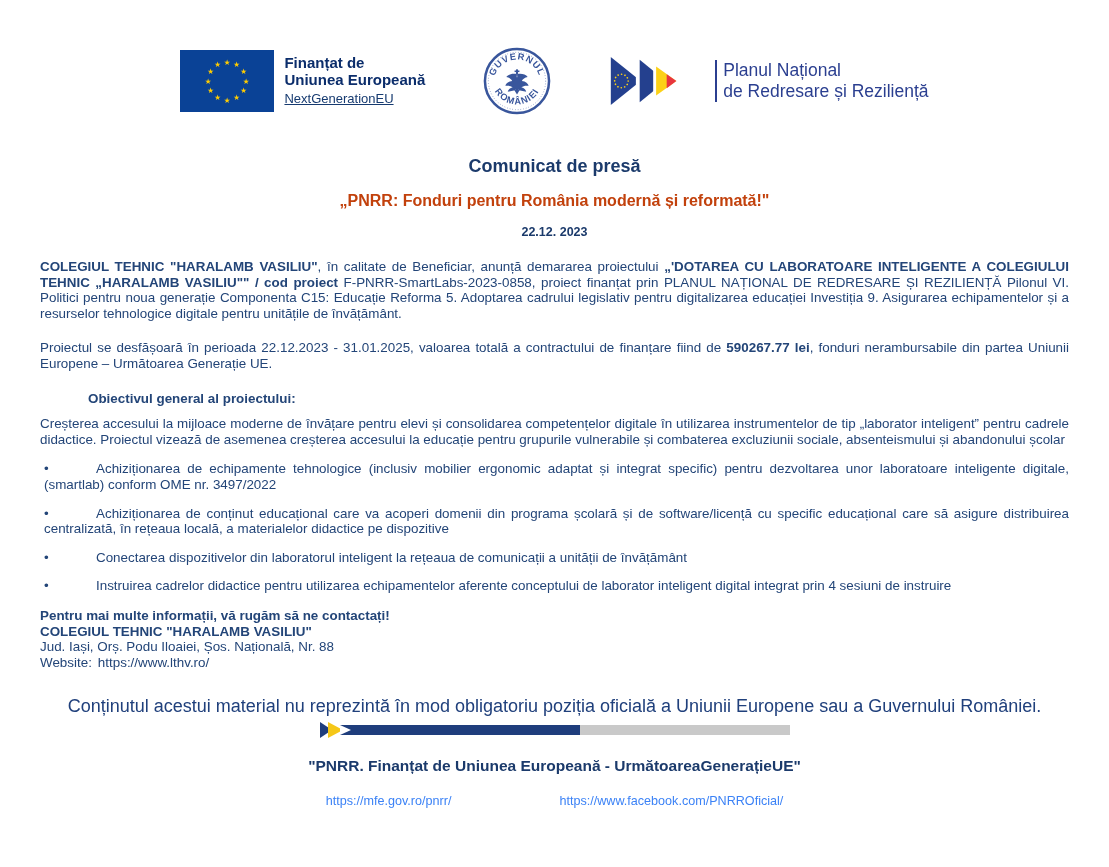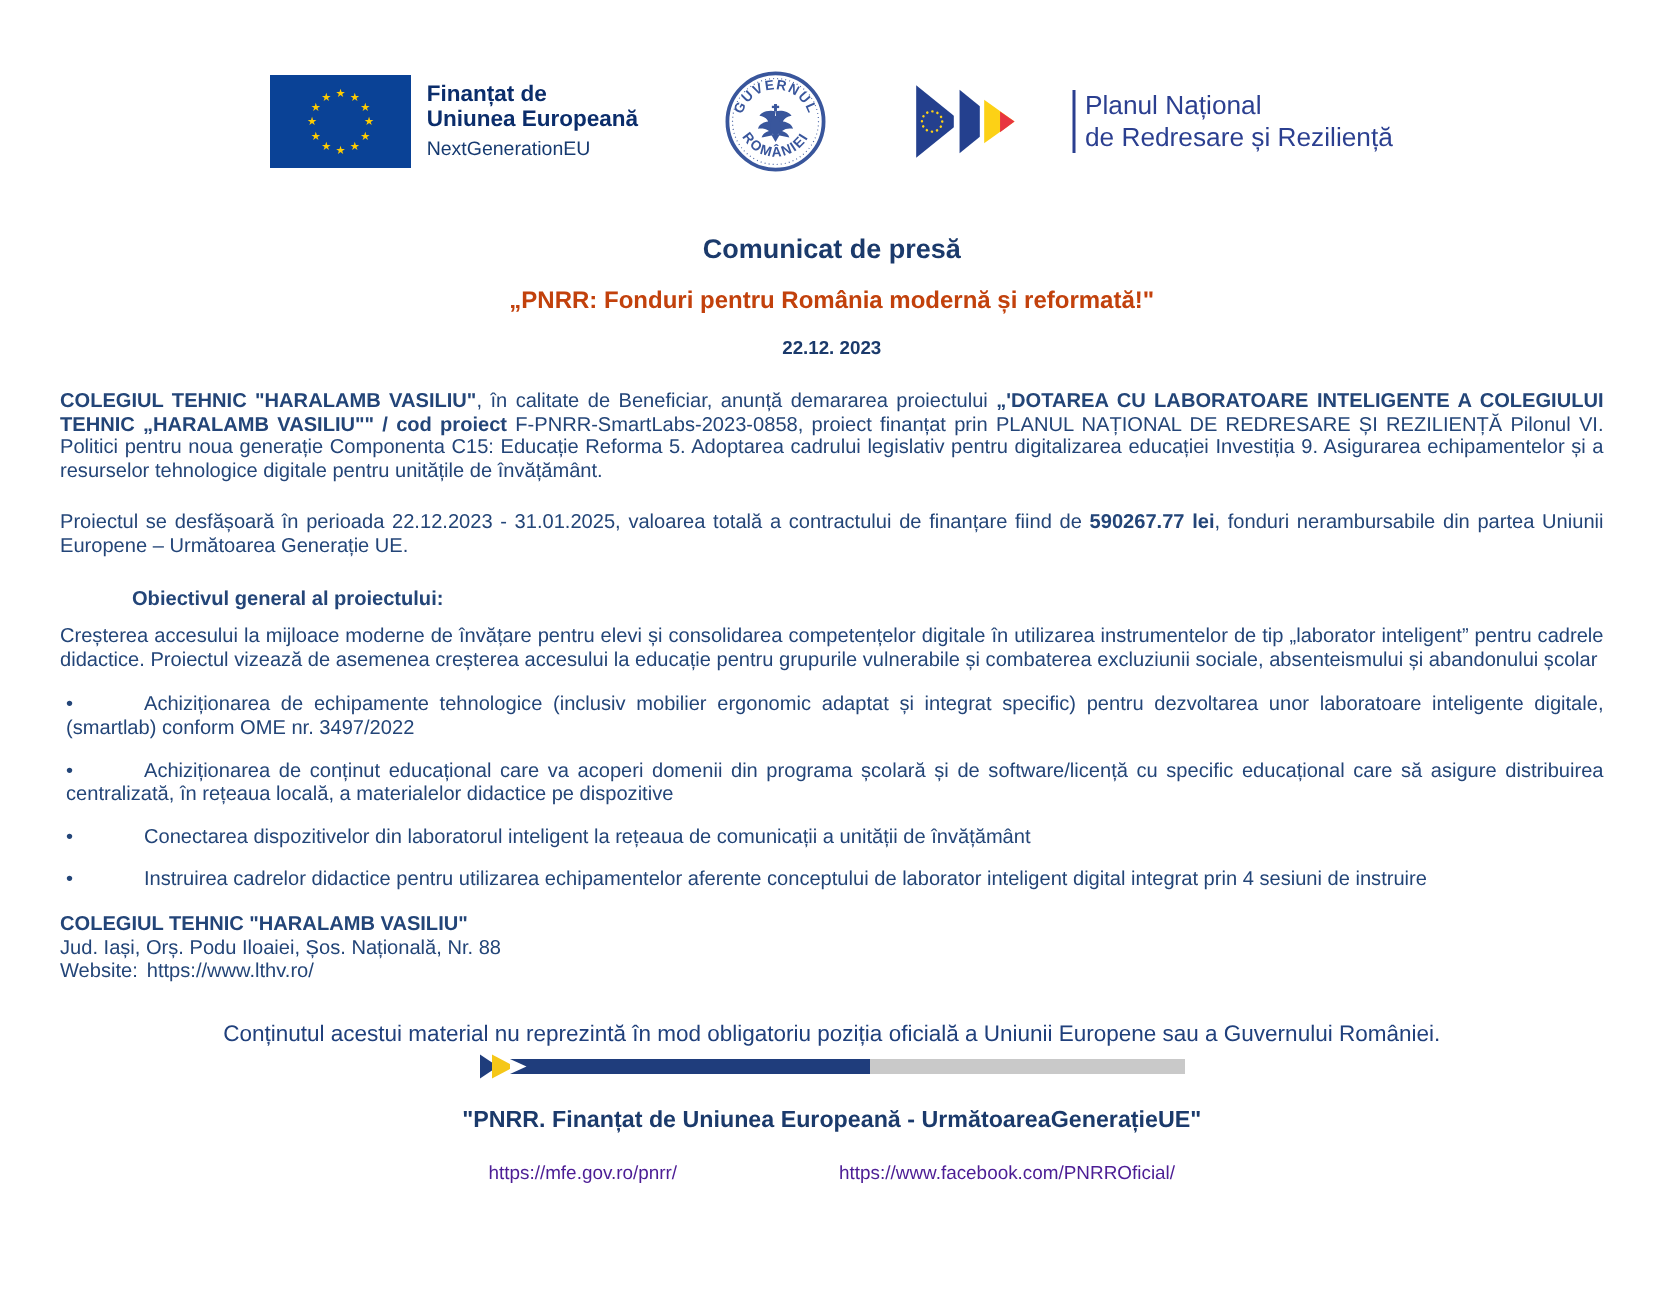--- a/index.html
+++ b/index.html
@@ -8,21 +8,21 @@
     width:1109px; height:867px; margin:0 auto; background:#ffffff;
     font-family:"Liberation Sans", sans-serif;
     color:#234578; overflow:hidden; padding:48px 40px 0 40px; position:relative;
   }
   
   .logo-row { display:flex; justify-content:center; align-items:center; gap:58px; height:66px; }
   .eu-logo { display:flex; align-items:center; gap:10px; }
   .eu-flag { width:94px; height:62px; display:block; }
   .eu-text { color:#0b2d6b; line-height:1.12; }
   .eu-text .l1,.eu-text .l2 { font-weight:bold; font-size:15px; }
-  .eu-text .l3 { font-size:13px; margin-top:3px; color:#163a70; }
+  .eu-text .l3 { font-size:13px; margin-top:3px; color:#163a70;text-decoration:underline; }
   .gov-seal { width:68px; height:68px; display:block; }
   .pnrr-logo { display:flex; align-items:center; }
   .pnrr-arrows { width:100px; height:54px; display:block; }
   .pnrr-text { border-left:2px solid #2b3f90; padding-left:6px; margin-left:6px;
                color:#2b3f90; font-size:17.5px; line-height:1.22; }
   
   .doc-title { text-align:center; font-size:18px; font-weight:bold; color:#1b3a6b; margin-top:42px; }
   .doc-subtitle { text-align:center; font-size:16px; font-weight:bold; color:#c2410c; margin-top:15px; }
   .doc-date { text-align:center; font-size:12.5px; font-weight:bold; color:#1b3a6b; margin-top:15px; }
   
@@ -32,26 +32,26 @@
   .b { font-weight:bold; }
   .section-heading { font-size:13.4px; line-height:15.6px; font-weight:bold;margin-left:48px; }
   .bullet-item { font-size:13.4px; line-height:15.6px; text-align:justify; padding-left:4px; }
   .bullet-item + .bullet-item { margin-top:13px; }
   .bullet-item .dot { display:inline-block; width:52px; }
   
   .contact { margin-top:14px; font-size:13.4px; line-height:15.6px; }
   .contact .line.bold { font-weight:bold; }
   .contact .lbl { margin-right:6px; }
   
-  .disclaimer { text-align:center; font-size:15px; color:#20407c; margin-top:26px; }
+  .disclaimer { text-align:center; font-size:18px; color:#20407c; margin-top:26px; }
   .bar-wrap { display:flex; justify-content:center; margin-top:4px; }
   .bar-svg { width:470px; height:18px; display:block; }
   .slogan { text-align:center; font-size:15.5px; font-weight:bold; color:#1b3a6b; margin-top:18px; }
   .links-row { display:flex; justify-content:center; gap:108px; margin-top:19px; }
-  .link { color:#4c1d95; font-size:12.6px; text-decoration:none; cursor:pointer; }
+  .link { color:#3b82f6; font-size:12.6px; text-decoration:none; cursor:pointer; }
 </style>
 </head>
 <body>
 
 <div class="page">
 
   <div class="logo-row">
 
     <div class="eu-logo">
       <svg class="eu-flag" viewBox="0 0 94 62">
@@ -131,20 +131,21 @@
 
 
   <div class="mt14">
       <div class="bullet-item"><span class="dot">•</span><span>Achiziționarea de echipamente tehnologice (inclusiv mobilier ergonomic adaptat și integrat specific) pentru dezvoltarea unor laboratoare inteligente digitale, (smartlab) conform OME nr. 3497/2022</span></div>
       <div class="bullet-item"><span class="dot">•</span><span>Achiziționarea de conținut educațional care va acoperi domenii din programa școlară și de software/licență cu specific educațional care să asigure distribuirea centralizată, în rețeaua locală, a materialelor didactice pe dispozitive</span></div>
       <div class="bullet-item"><span class="dot">•</span><span>Conectarea dispozitivelor din laboratorul inteligent la rețeaua de comunicații a unității de învățământ</span></div>
       <div class="bullet-item"><span class="dot">•</span><span>Instruirea cadrelor didactice pentru utilizarea echipamentelor aferente conceptului de laborator inteligent digital integrat prin 4 sesiuni de instruire</span></div>
     </div>
 
   <div class="contact">
+    <div class="line bold">Pentru mai multe informații, vă rugăm să ne contactați!</div>
     <div class="line bold">COLEGIUL TEHNIC "HARALAMB VASILIU"</div>
     <div class="line">Jud. Iași, Orș. Podu Iloaiei, Șos. Națională, Nr. 88</div>
     <div class="line"><span class="lbl">Website:</span><span>https://www.lthv.ro/</span></div>
   </div>
 
   <div class="disclaimer">Conținutul acestui material nu reprezintă în mod obligatoriu poziția oficială a Uniunii Europene sau a Guvernului României.</div>
 
   <div class="bar-wrap">
     <svg class="bar-svg" viewBox="0 0 470 18">
       <polygon points="0,1 12,9 0,17" fill="#1f3d7c"></polygon>

